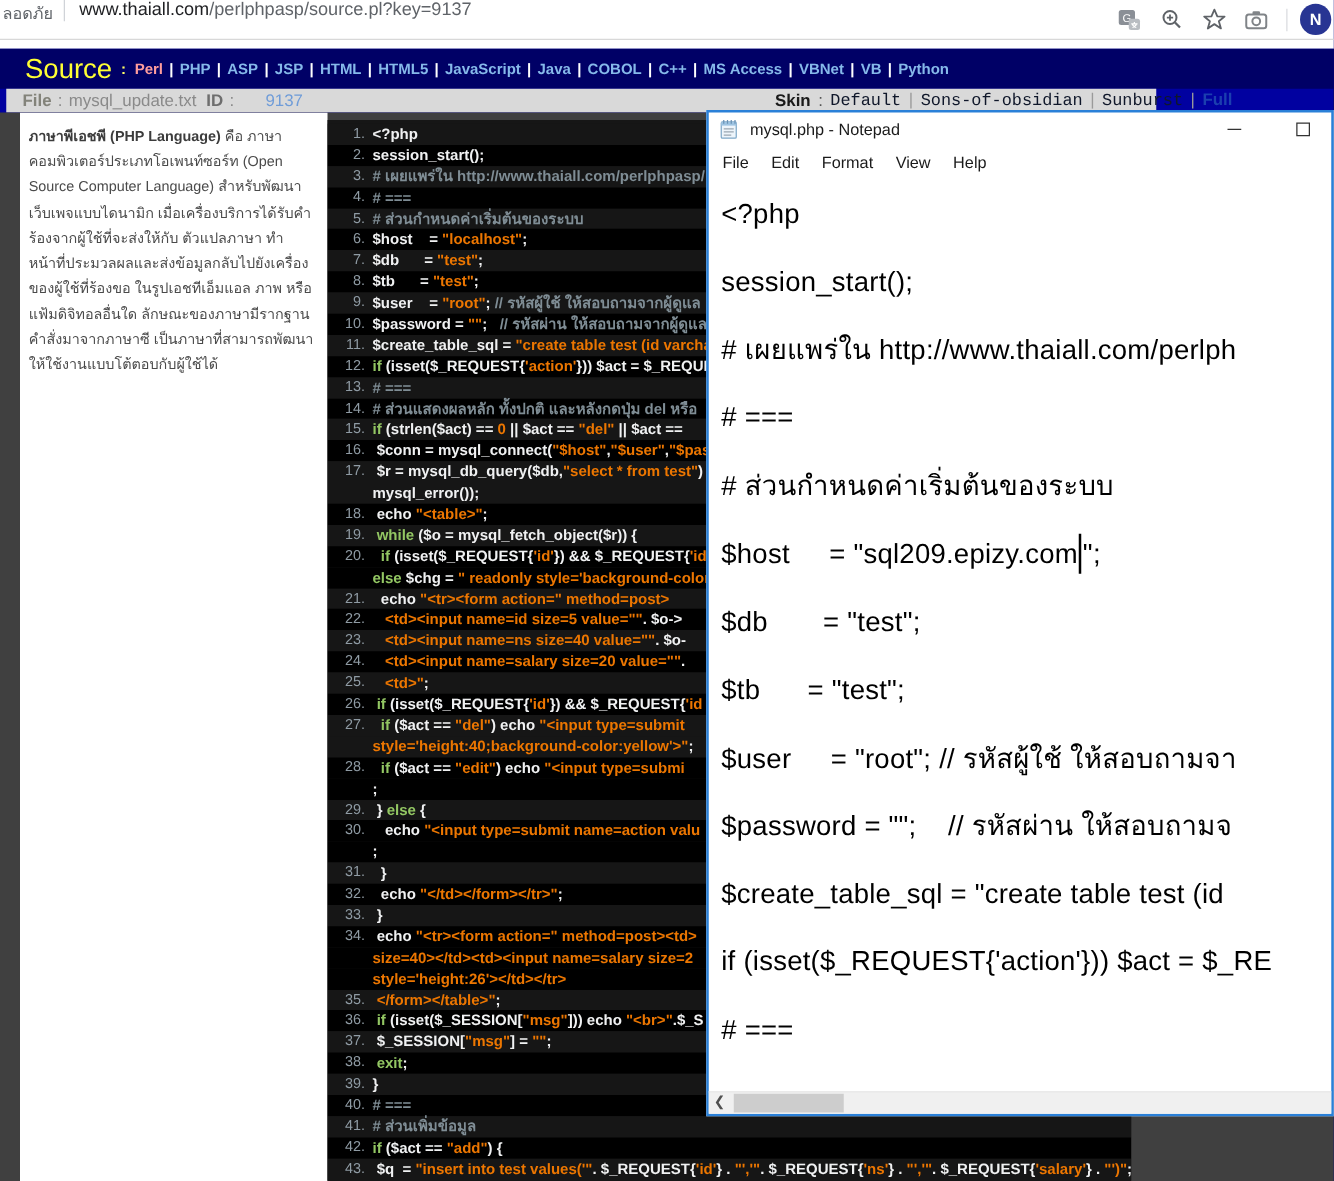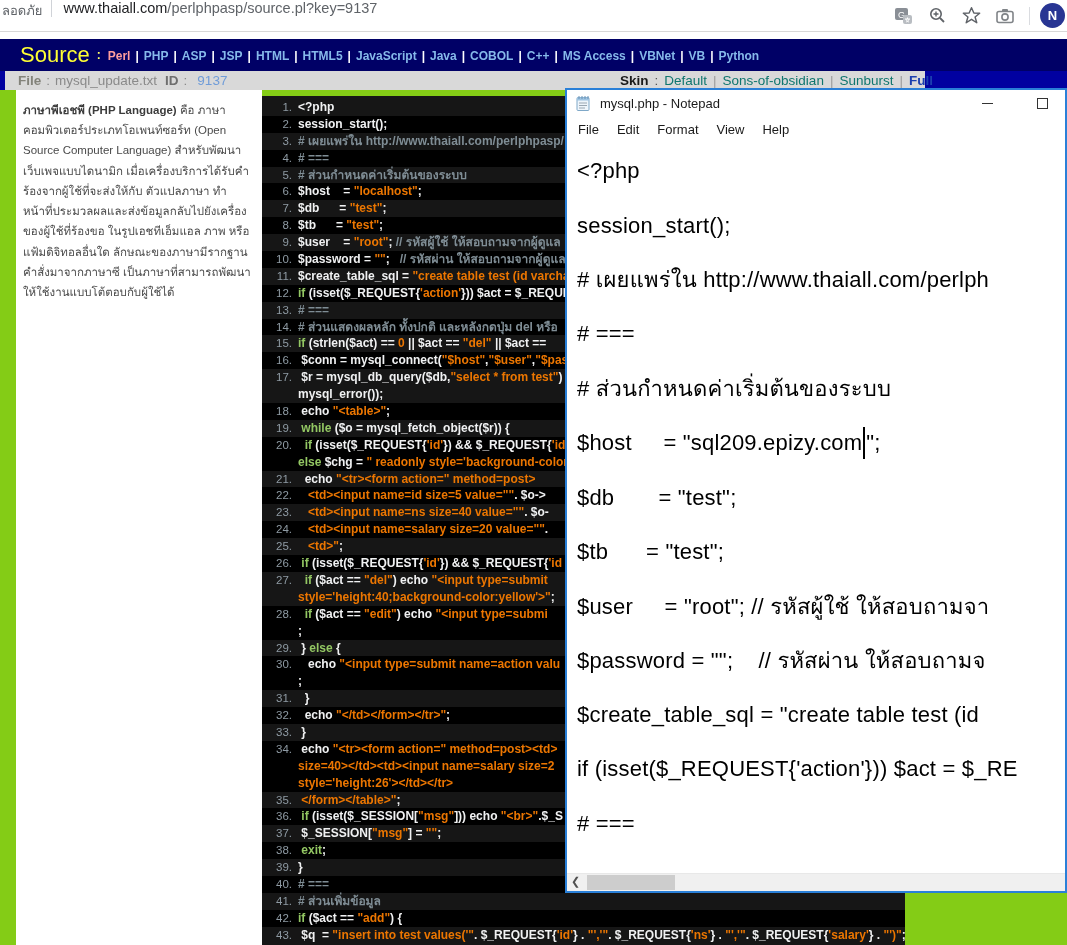--- a/index.html
+++ b/index.html
@@ -29,30 +29,30 @@
   .lang-link.first{color:#ff9d9d;}
   .lang-sep{color:#ffffff;font-size:12px;font-weight:bold;margin:0 5px;}
 
   .file-row{position:absolute;top:71px;left:0;width:1067px;height:19px;}
   .file-bar{position:absolute;left:5px;top:0;width:920px;height:19px;background:#d9d9d9;
             display:flex;align-items:center;font-size:13.5px;white-space:nowrap;}
   .file-label{color:#83837a;font-weight:bold;margin-left:13px;}
   .file-colon{color:#8a8a8a;margin:0 5px;}
   .file-name{color:#8a8a8a;}
   .id-label{color:#6e6e6e;font-weight:bold;margin-left:8px;}
-  .id-value{color:#6f9cd8;margin-left:5px;}
+  .id-value{color:#6f9cd8;margin-left:20px;}
   .skin-wrap{position:absolute;left:615px;display:flex;align-items:center;}
   .skin-label{color:#1a1a1a;font-weight:bold;}
   .skin-colon{color:#555;margin:0 6px;}
-  .skin-link{color:#0f766e;}
+  .skin-link{color:#0f172a;font-family:Liberation Mono, monospace;}
   .skin-sep{color:#9a9a9a;margin:0 6px;}
   .skin-full{color:#1b3faf;font-weight:bold;}
 
   
-  .main{position:absolute;top:90px;left:0;width:1067px;height:855px;background:#84cc16;overflow:hidden;}
+  .main{position:absolute;top:90px;left:0;width:1067px;height:855px;background:#404040;overflow:hidden;}
   .sidebar{position:absolute;left:16px;top:0;width:246px;height:855px;background:#ffffff;box-sizing:border-box;
            padding:10px 7px 0 7px;}
   .thai-par{font-size:11.5px;color:#4a4a4a;line-height:1.76;text-align:left;}
   .thai-bold{font-weight:bold;color:#3c3c3c;}
 
   
   .code-block{position:absolute;left:262px;top:6px;width:643px;height:849px;background:#161616;
               overflow:hidden;padding-top:3px;}
   .crow{display:flex;height:16.9px;line-height:16.9px;font-size:12px;font-weight:bold;white-space:pre;}
   .crow.e{background:#000000;}

